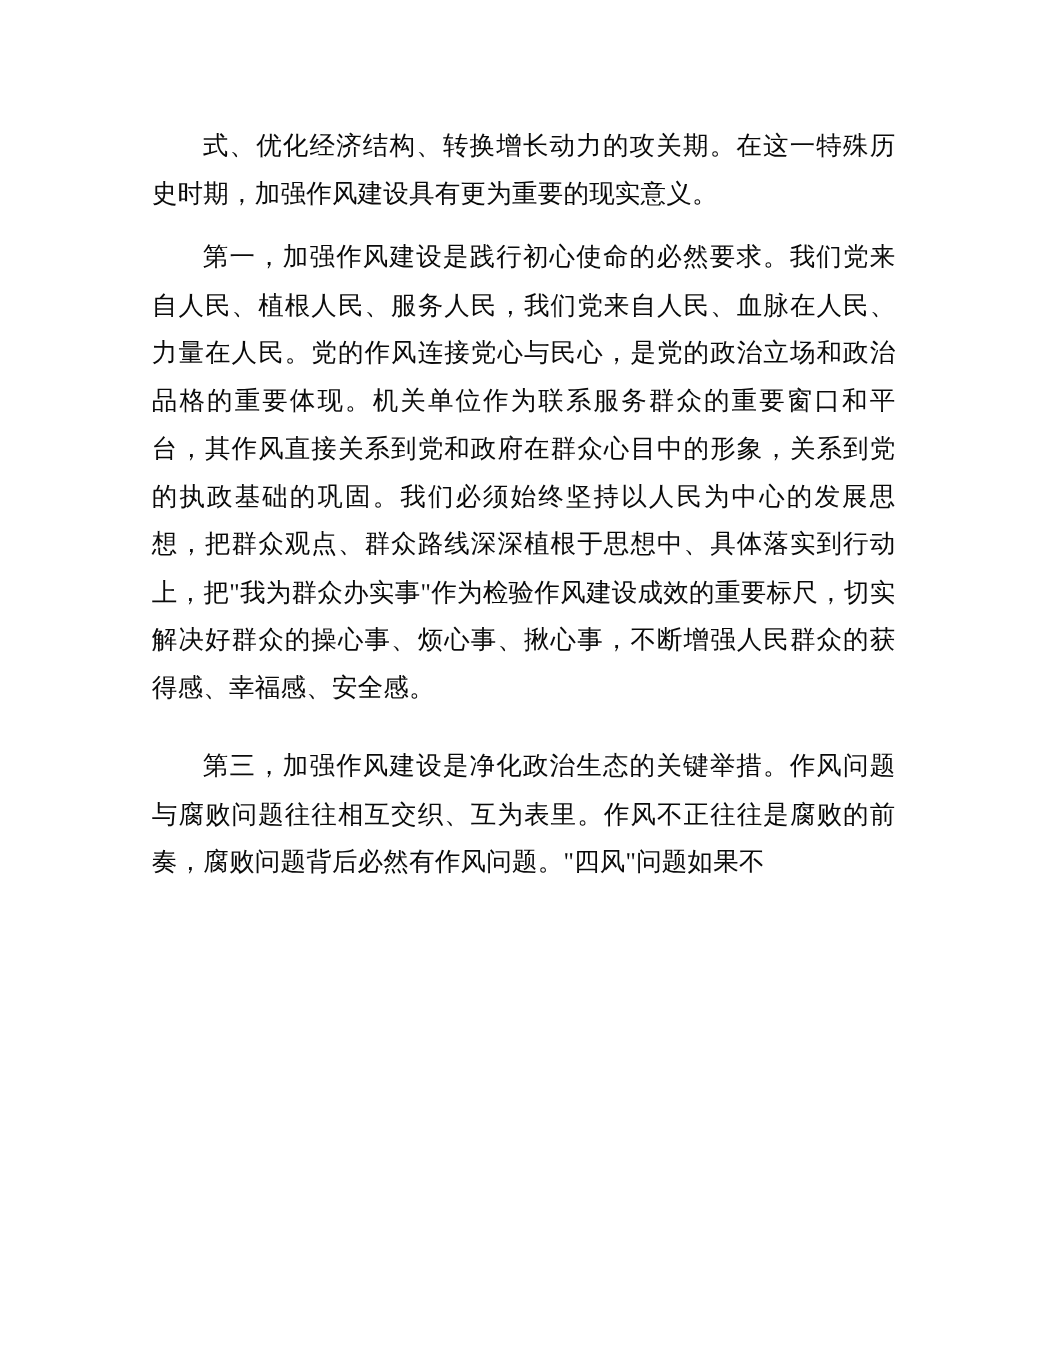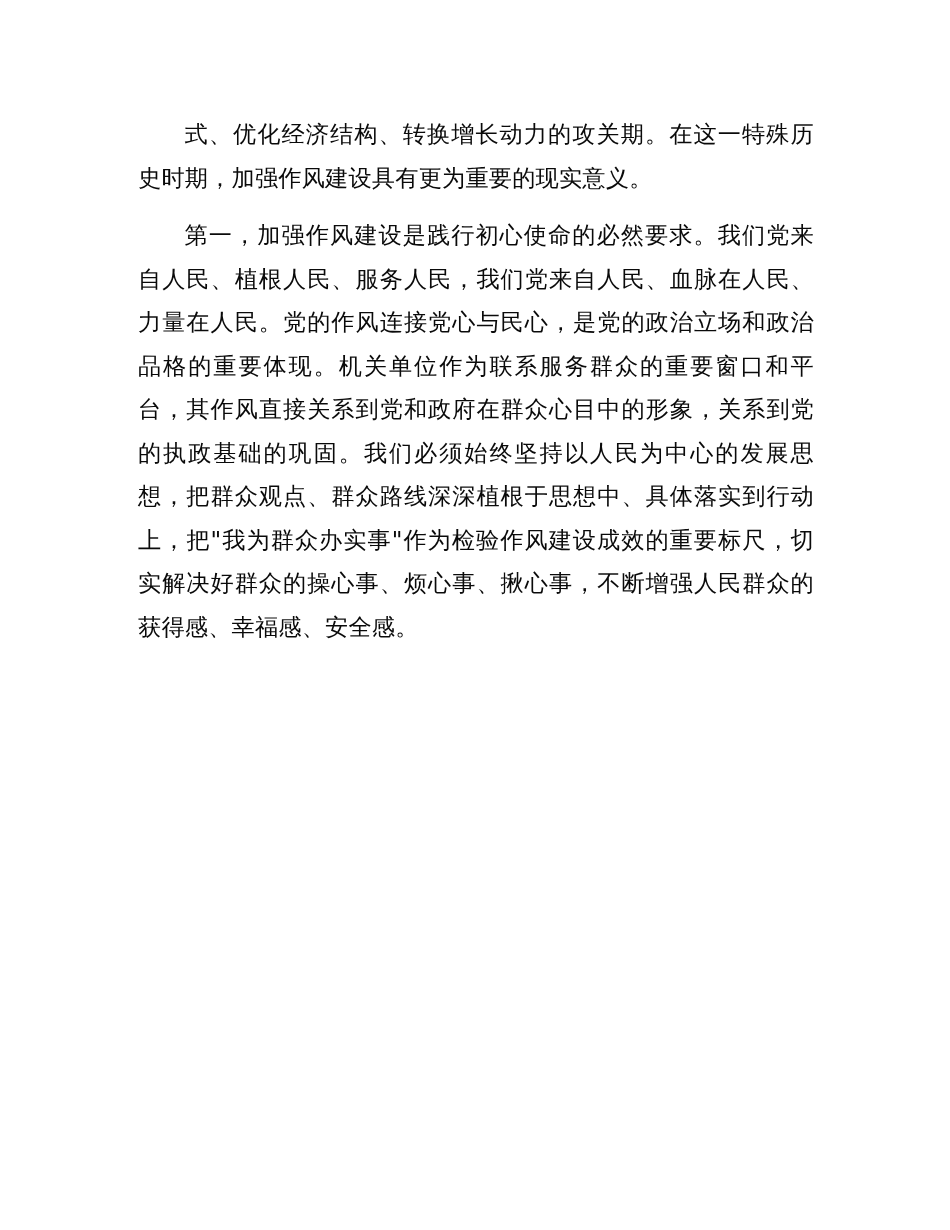--- a/index.html
+++ b/index.html
@@ -29,20 +29,21 @@
     margin: 0 0 0 0;
     font-size: 23.2px;
     line-height: 43.5px;
     text-align: justify;
     text-justify: inter-character;
     text-indent: 2em;
     letter-spacing: 0.2px;
     word-break: break-all;
     color: #0a0a0a;
     font-weight: 400;
+    font-family: Liberation Serif, serif;
   }
   .para-gap {
     height: 14px;
   }
   
   .para-clip {
     overflow: hidden;
   }
 </style>
 </head>
@@ -55,15 +56,16 @@
 
     <div class="para-gap"></div>
 
     <p class="para">第一，加强作风建设是践行初心使命的必然要求。我们党来自人民、植根人民、服务人民，我们党来自人民、血脉在人民、力量在人民。党的作风连接党心与民心，是党的政治立场和政治品格的重要体现。机关单位作为联系服务群众的重要窗口和平台，其作风直接关系到党和政府在群众心目中的形象，关系到党的执政基础的巩固。我们必须始终坚持以人民为中心的发展思想，把群众观点、群众路线深深植根于思想中、具体落实到行动上，把"我为群众办实事"作为检验作风建设成效的重要标尺，切实解决好群众的操心事、烦心事、揪心事，不断增强人民群众的获得感、幸福感、安全感。</p>
 
     <div class="para-gap"></div>
 
 
     <div class="para-gap"></div>
 
+    <p class="para para-clip">第三，加强作风建设是净化政治生态的关键举措。作风问题与腐败问题往往相互交织、互为表里。作风不正往往是腐败的前奏，腐败问题背后必然有作风问题。"四风"问题如果不</p>
 
   </div>
 </div>
 
 </body></html>

